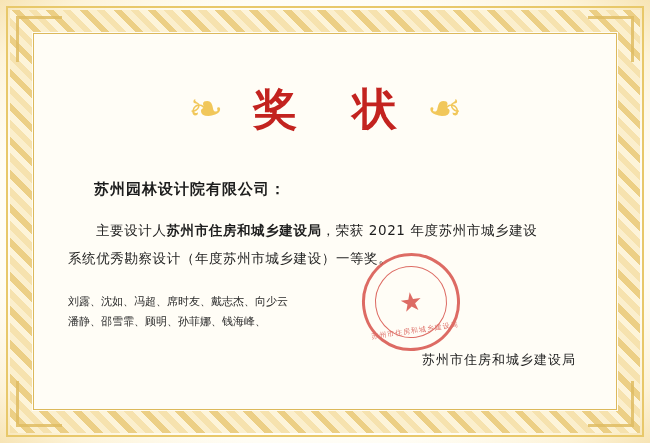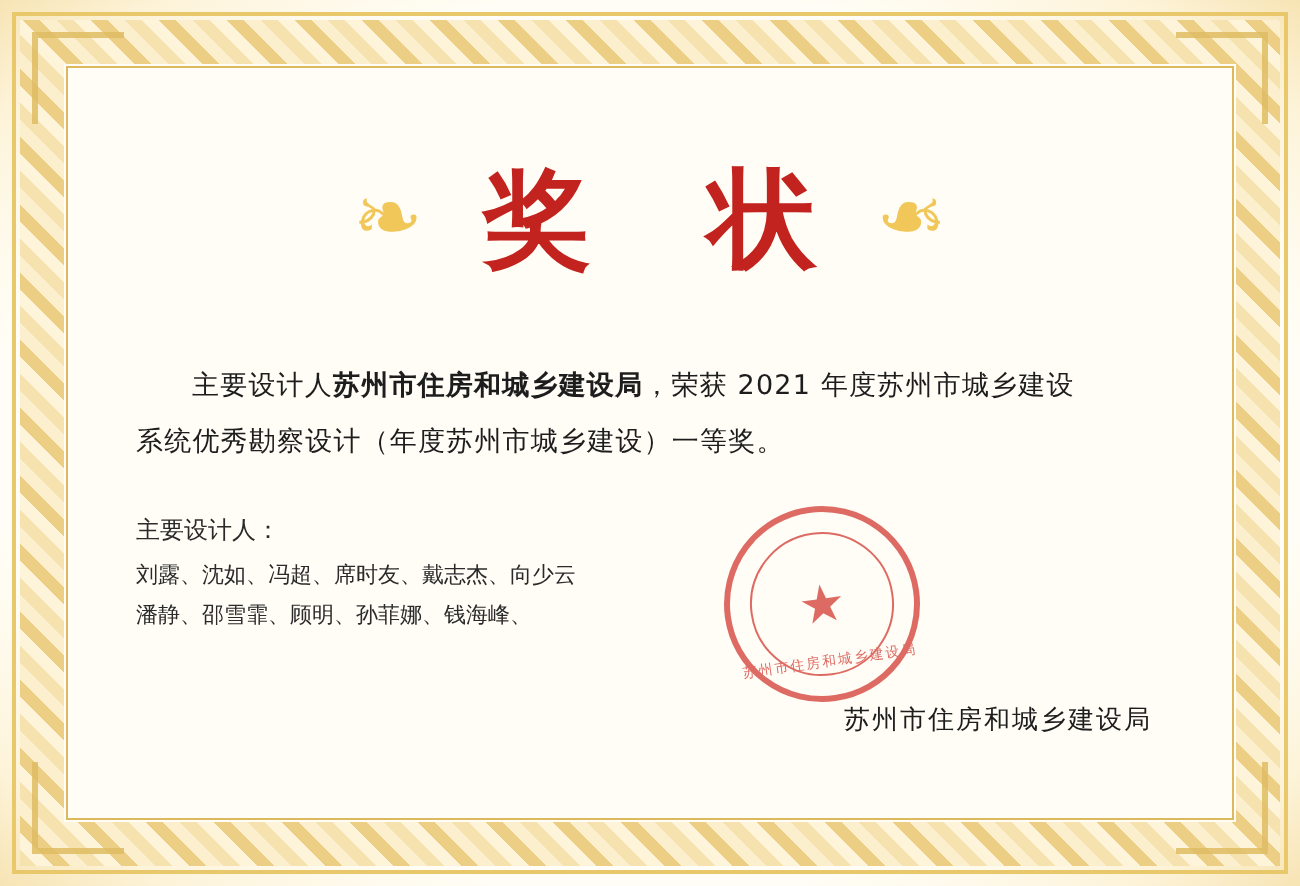--- a/index.html
+++ b/index.html
@@ -82,21 +82,21 @@
   .flourish {
     font-size: 42px;
     color: #f0c24a;
     line-height: 1;
     opacity: .9;
     user-select: none;
   }
   .flourish.right { transform: scaleX(-1); }
   .cert-title {
     font-family: "DejaVu Serif", "Liberation Serif", serif;
-    font-size: 54px;
+    font-size: 44px;
     font-weight: bold;
     color: #c3231f;
     letter-spacing: 20px;
     text-indent: 20px;
     white-space: nowrap;
     line-height: 1;
   }
 
   
   .body-block {
@@ -201,28 +201,28 @@
 
   <div class="content">
 
     <div class="title-row">
       <span class="flourish left">❧</span>
       <div class="cert-title">奖 状</div>
       <span class="flourish right">❧</span>
     </div>
 
     <div class="body-block">
+      <div class="recipient">苏州园林设计院有限公司：</div>
 
       <div class="para">
         <span class="indent"></span><span>主要设计人</span><span class="em">苏州市住房和城乡建设局</span><span>，荣获 2021 年度苏州市城乡建设</span><br>
         <span>系统优秀勘察设计（年度苏州市城乡建设）一等奖。</span>
       </div>
 
       <div class="designers">
-        <div class="label">主要设计人：</div>
         <div>刘露、沈如、冯超、席时友、戴志杰、向少云</div>
         <div>潘静、邵雪霏、顾明、孙菲娜、钱海峰、</div>
       </div>
     </div>
 
     <div class="seal">
       <span class="seal-star">★</span>
       <span class="seal-text">苏州市住房和城乡建设局</span>
     </div>
 

